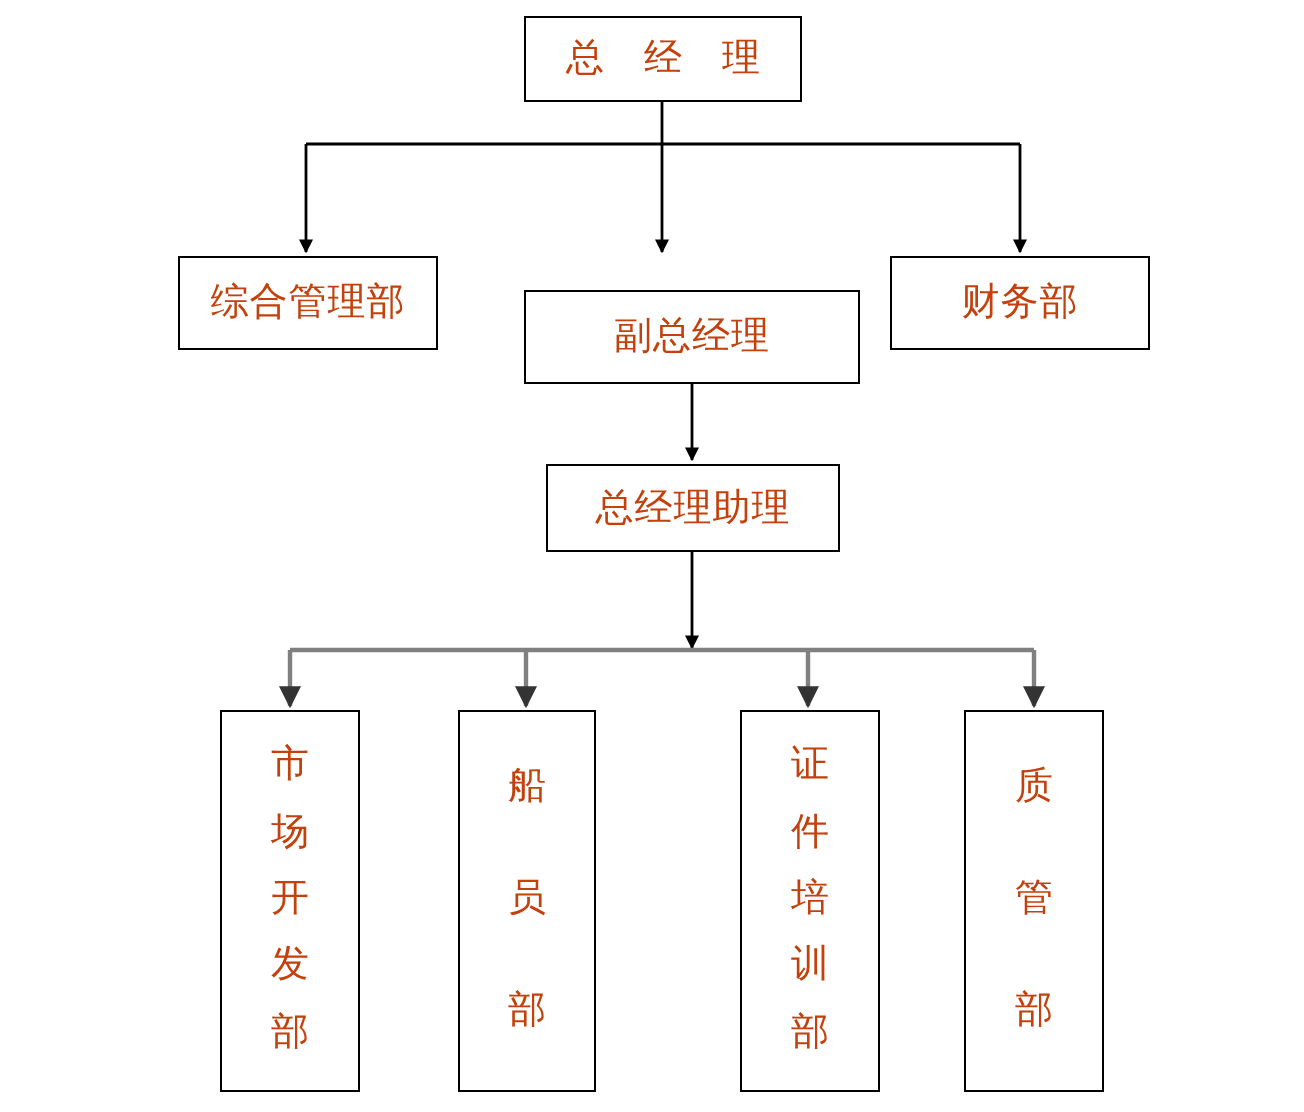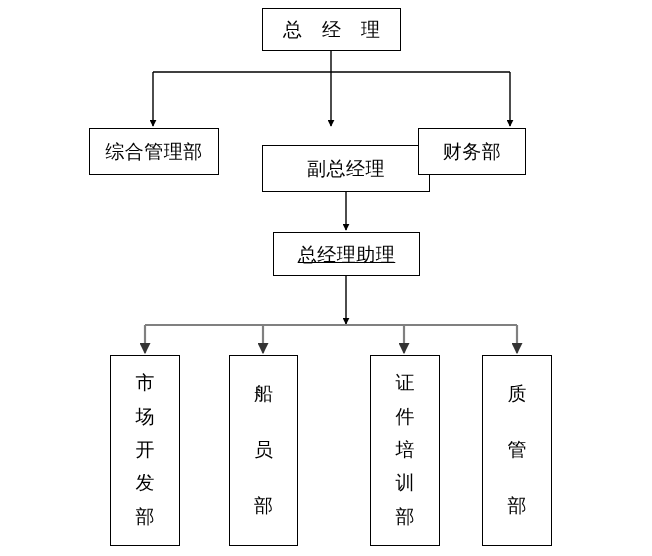--- a/index.html
+++ b/index.html
@@ -25,21 +25,21 @@
     height: 556px;
   }
   .node-box {
     position: absolute;
     box-sizing: border-box;
     border: 1px solid #000000;
     background: #ffffff;
     display: flex;
     align-items: center;
     justify-content: center;
-    color: #000000;
+    color: #c2410c;
   }
   .node-box.horizontal {
     font-size: 19px;
     letter-spacing: 0.5px;
     line-height: 1;
   }
   .node-box.spaced {
     letter-spacing: 7px;
     text-indent: 7px;
   }
@@ -92,25 +92,25 @@
   </div>
 
   <div class="node-box horizontal" style="left:89px; top:128px; width:130px; height:47px;">
     <span>综合管理部</span>
   </div>
 
   <div class="node-box horizontal" style="left:262px; top:145px; width:168px; height:47px;">
     <span>副总经理</span>
   </div>
 
-  <div class="node-box horizontal" style="left:418px; top:128px; width:108px; height:47px;">
+  <div class="node-box horizontal" style="left:445px; top:128px; width:130px; height:47px;">
     <span>财务部</span>
   </div>
 
-  <div class="node-box horizontal" style="left:273px; top:232px; width:147px; height:44px;text-decoration:underline;">
+  <div class="node-box horizontal" style="left:273px; top:232px; width:147px; height:44px;">
     <span>总经理助理</span>
   </div>
 
   <div class="node-box vertical" style="left:110px; top:355px; width:70px; height:191px;">
       <span class="vchar">市</span>
       <span class="vchar">场</span>
       <span class="vchar">开</span>
       <span class="vchar">发</span>
       <span class="vchar">部</span>
     </div>

